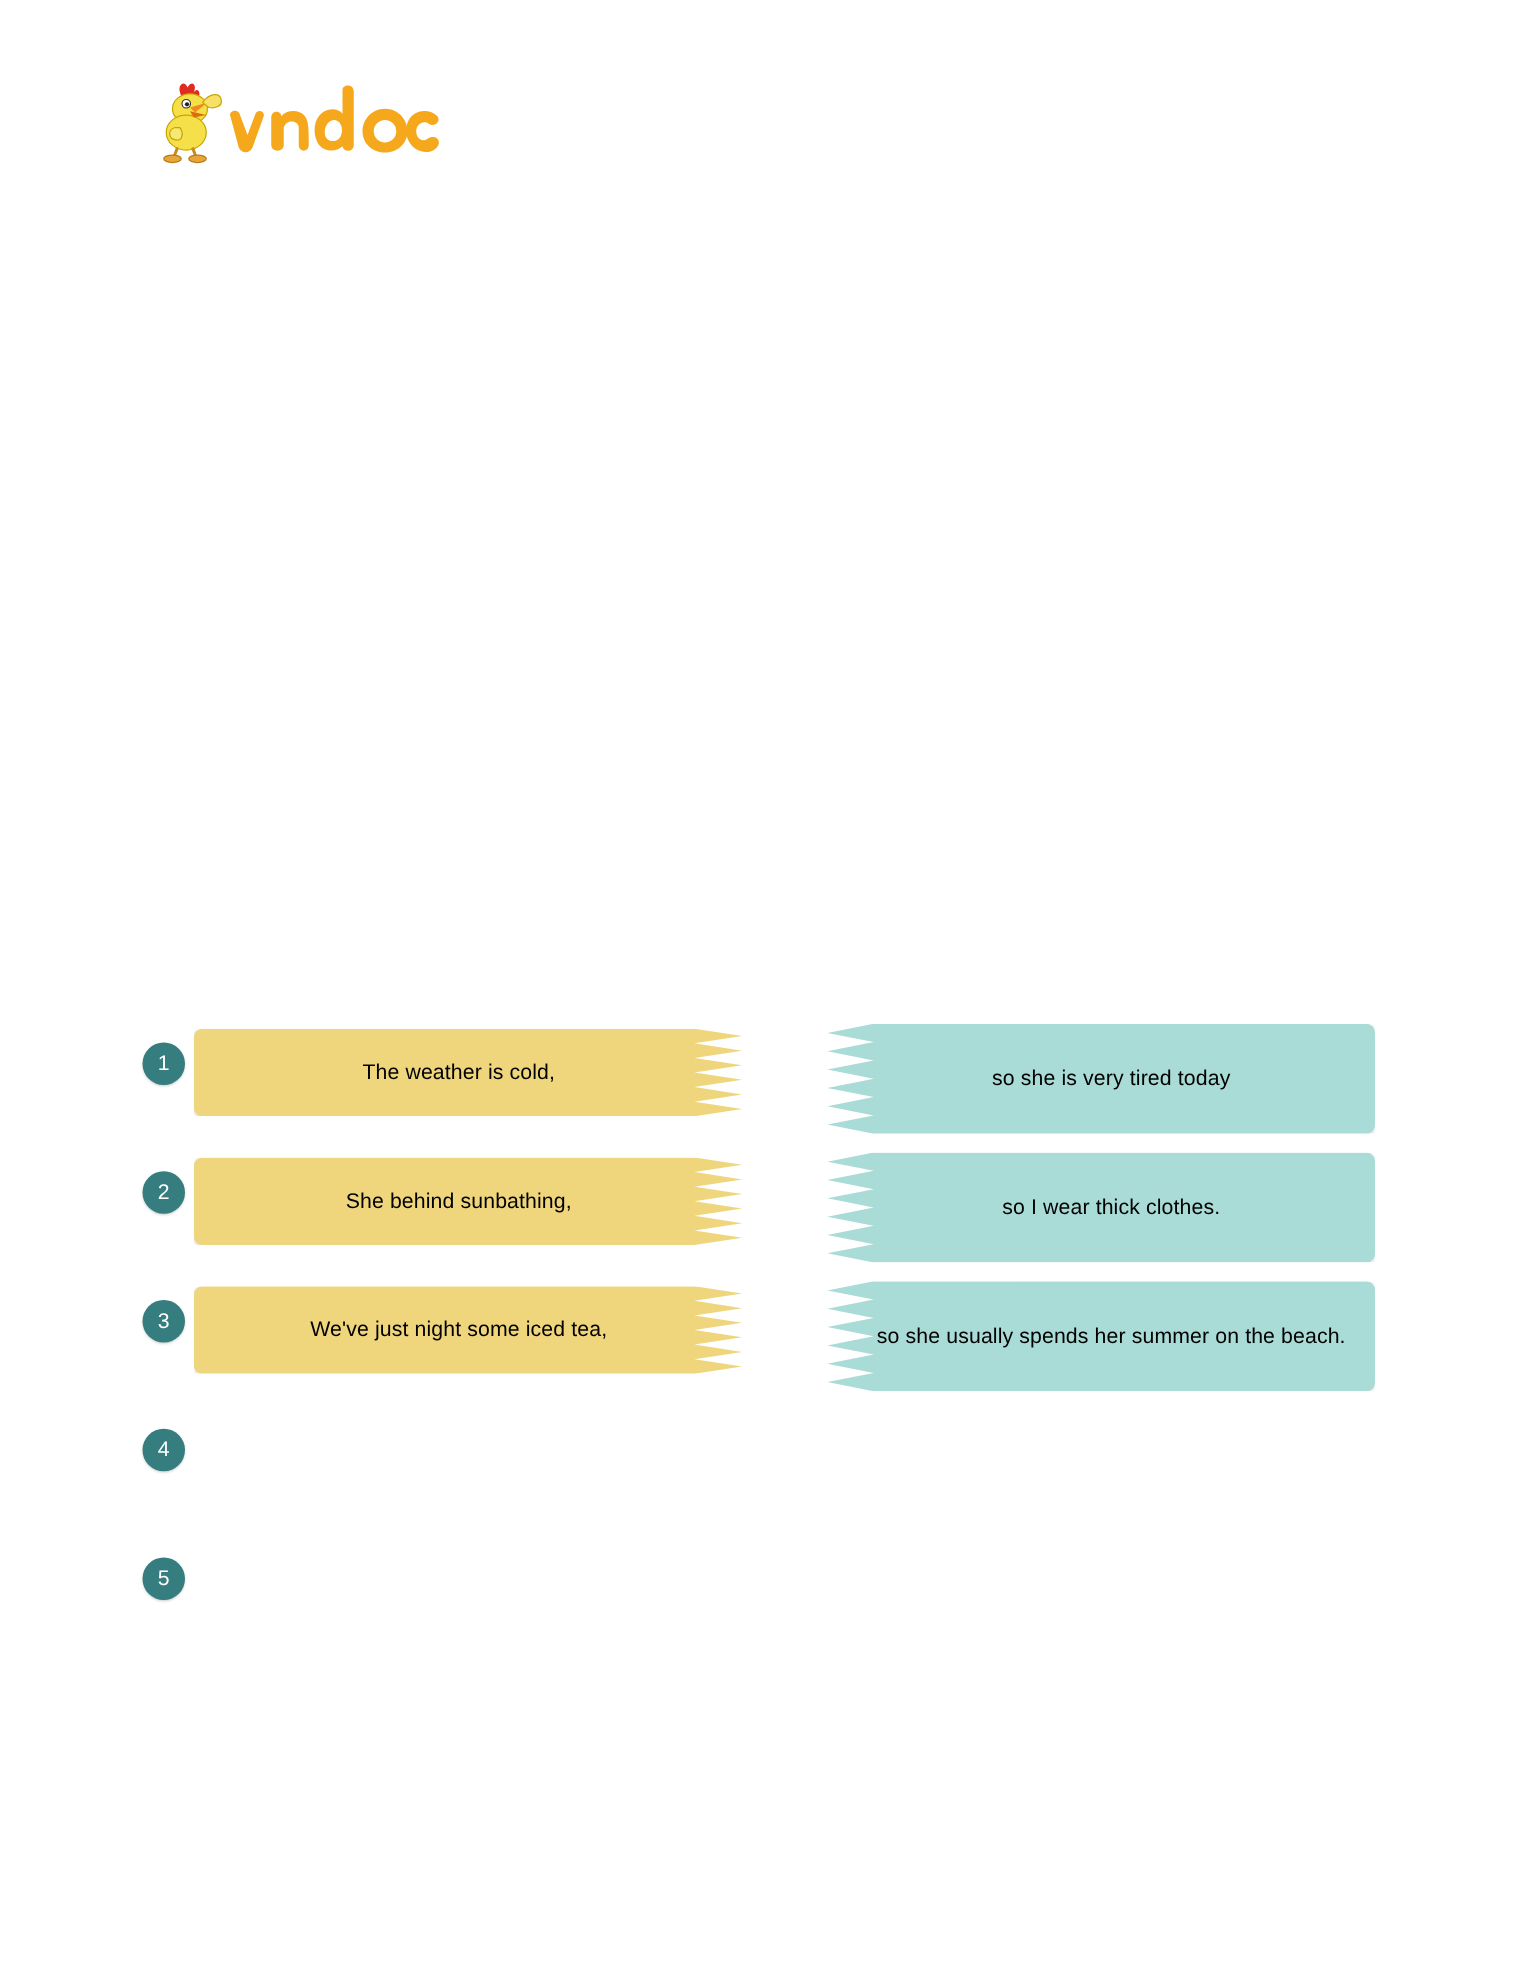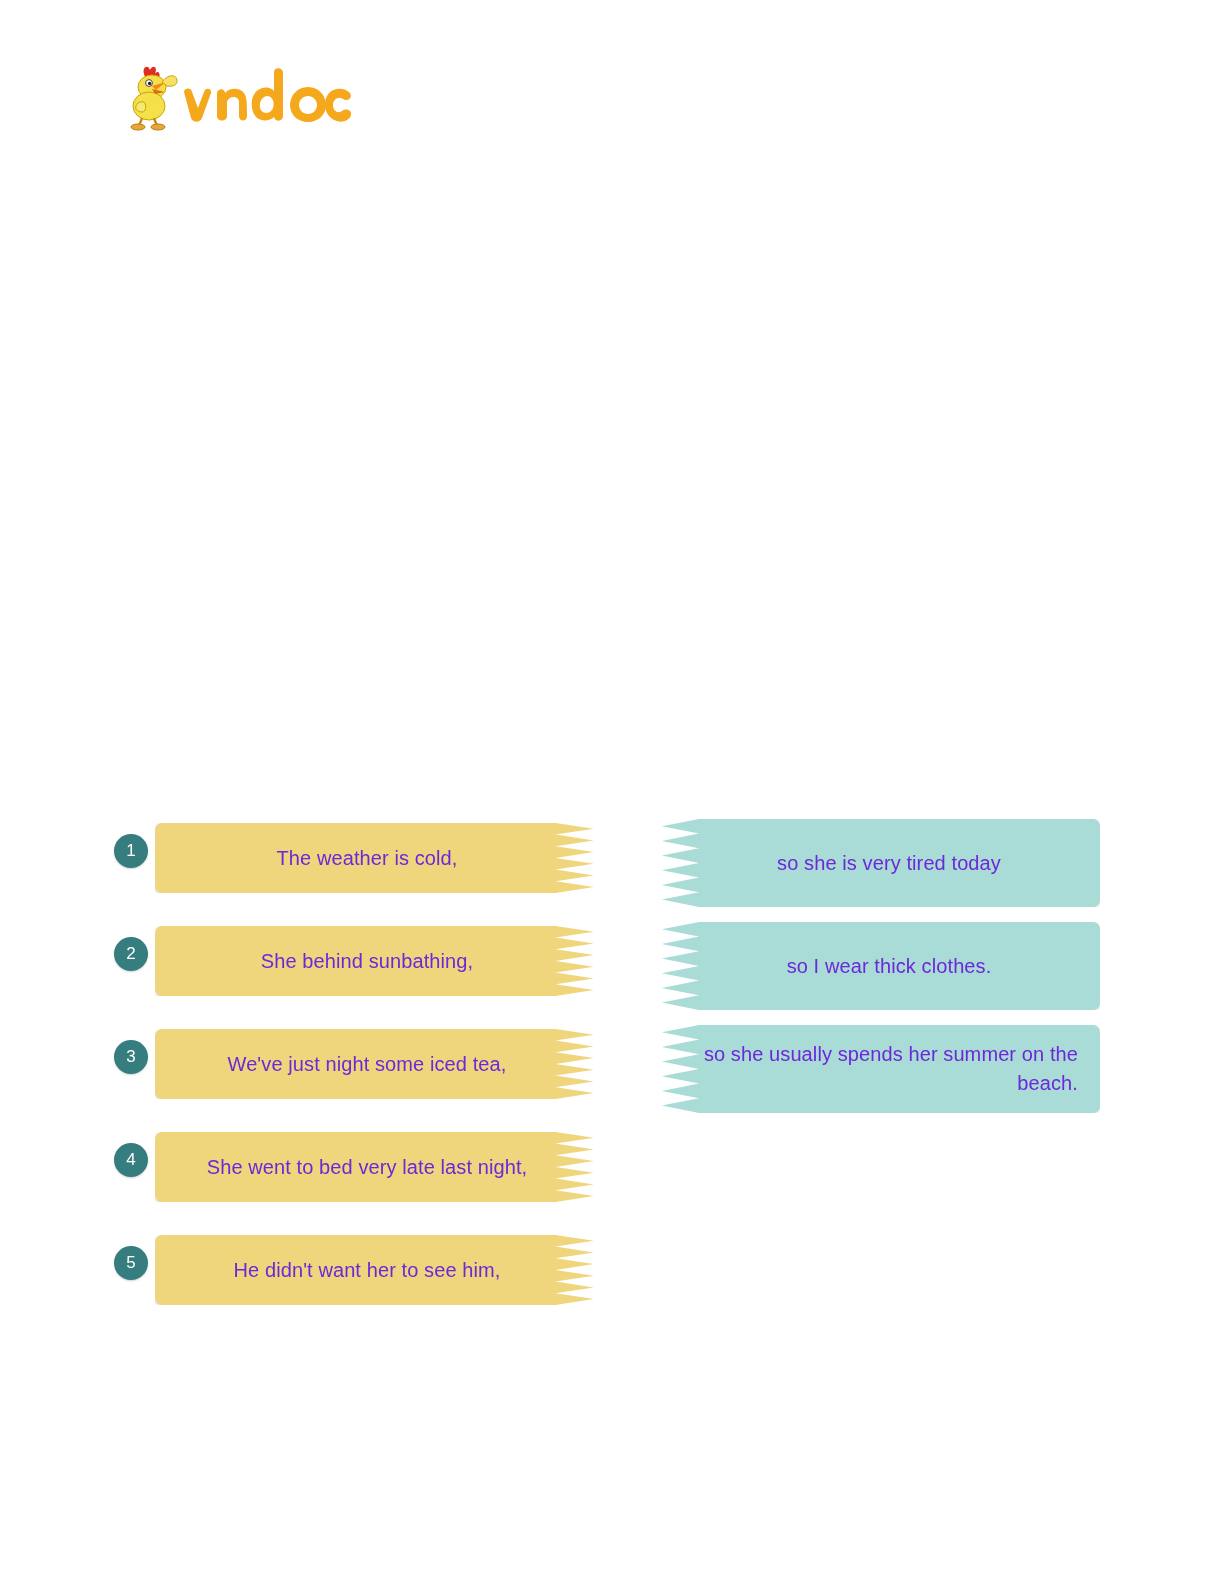--- a/index.html
+++ b/index.html
@@ -121,23 +121,23 @@
         10.5% 0%, 100% 0%, 100% 100%, 10.5% 100%,
         2.2% 91.6%, 10.5% 83.3%,
         2.2% 75.0%, 10.5% 66.6%,
         2.2% 58.3%, 10.5% 50.0%,
         2.2% 41.6%, 10.5% 33.3%,
         2.2% 25.0%, 10.5% 16.6%,
         2.2% 8.3%);
   }
 
   .card-text {
-    font-size: 20px;
+    font-size: 17px;
     line-height: 1.45;
-    color: #6d28d9;
+    color: #000000;
     text-align: right;
     letter-spacing: 0.1px;
   }
 </style>
 </head>
 <body>
 
 <div id="brand-logo">
   <svg width="230" height="72" viewBox="0 0 230 72">
 
@@ -208,25 +208,19 @@
     <div class="card-left">
       <span class="card-text">We've just night some iced tea,</span>
     </div>
     <div class="card-right">
       <span class="card-text">so she usually spends her summer on the beach.</span>
     </div>
   </div>
 
   <div class="match-row">
     <div class="row-badge">4</div>
-    <div class="card-left">
-      <span class="card-text">She went to bed very late last night,</span>
-    </div>
   </div>
 
   <div class="match-row">
     <div class="row-badge">5</div>
-    <div class="card-left">
-      <span class="card-text">He didn't want her to see him,</span>
-    </div>
   </div>
 
 </div>
 
 </body></html>

